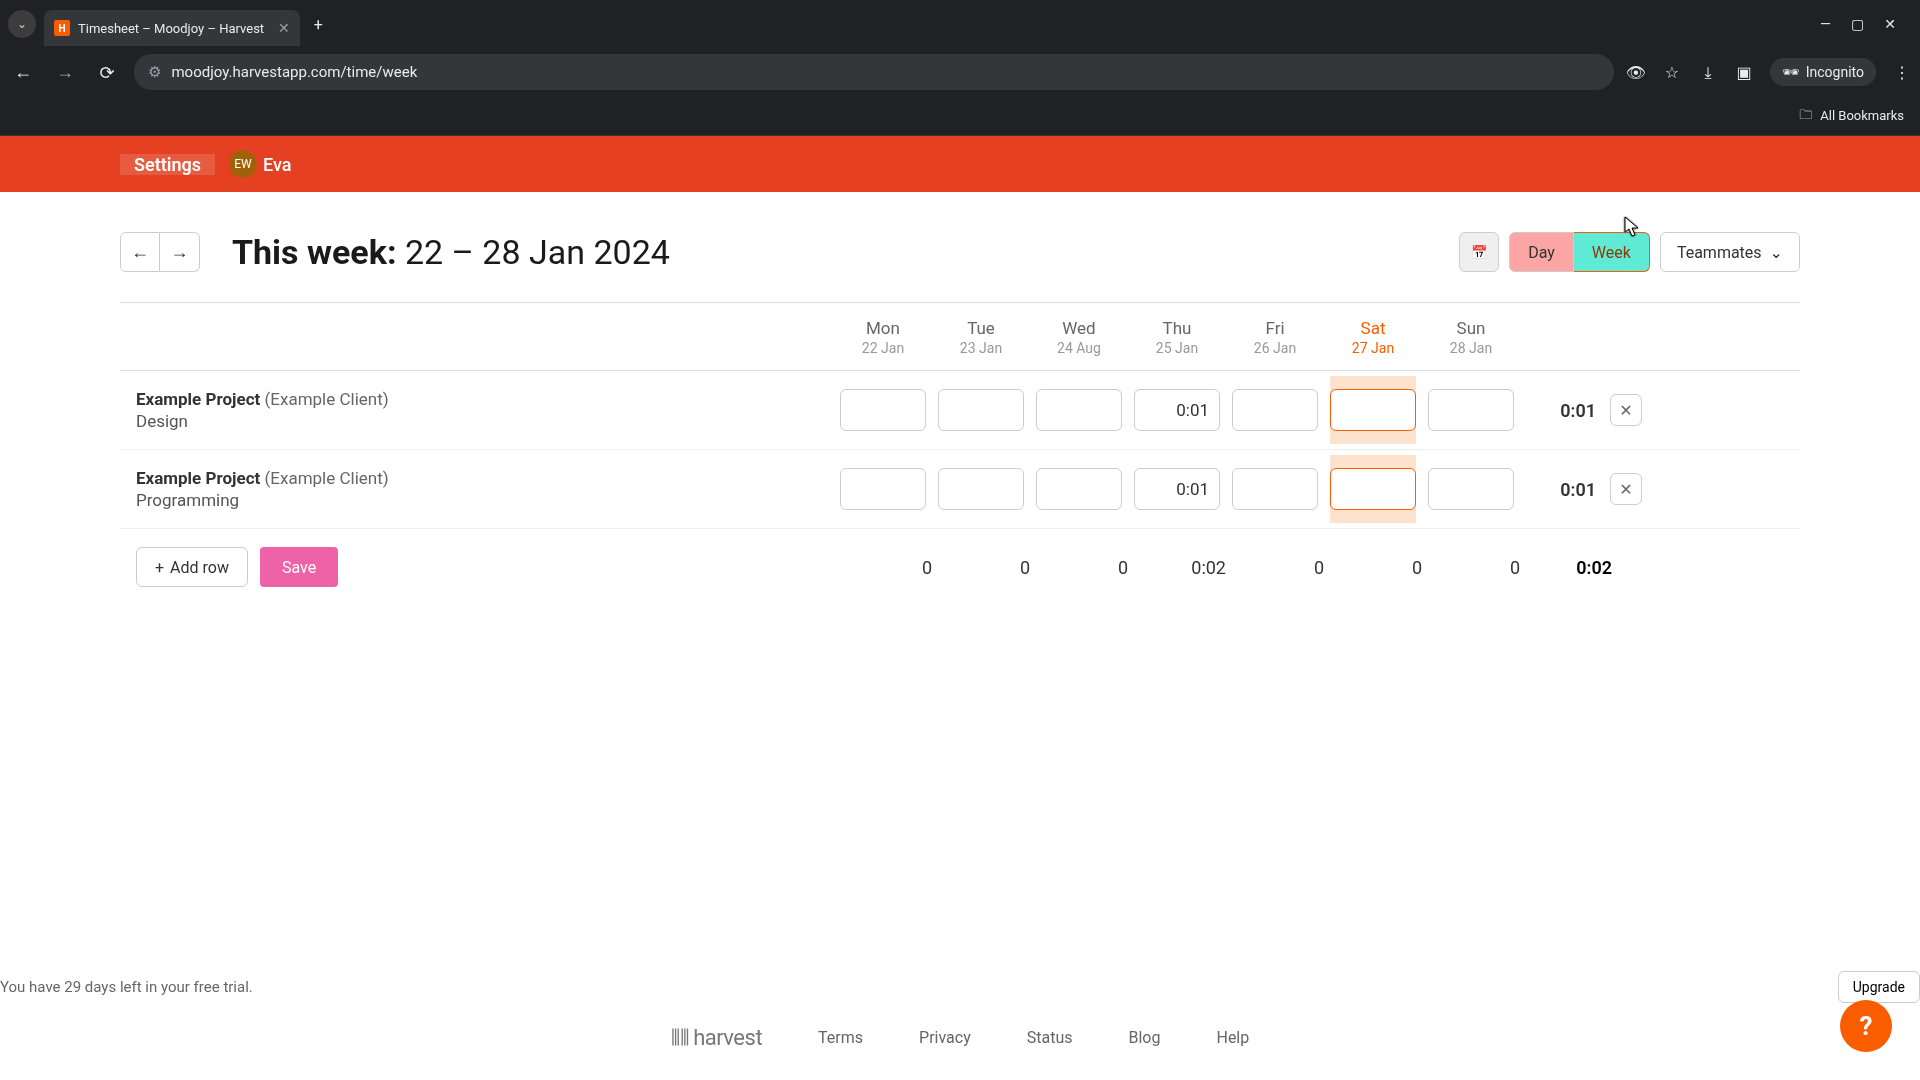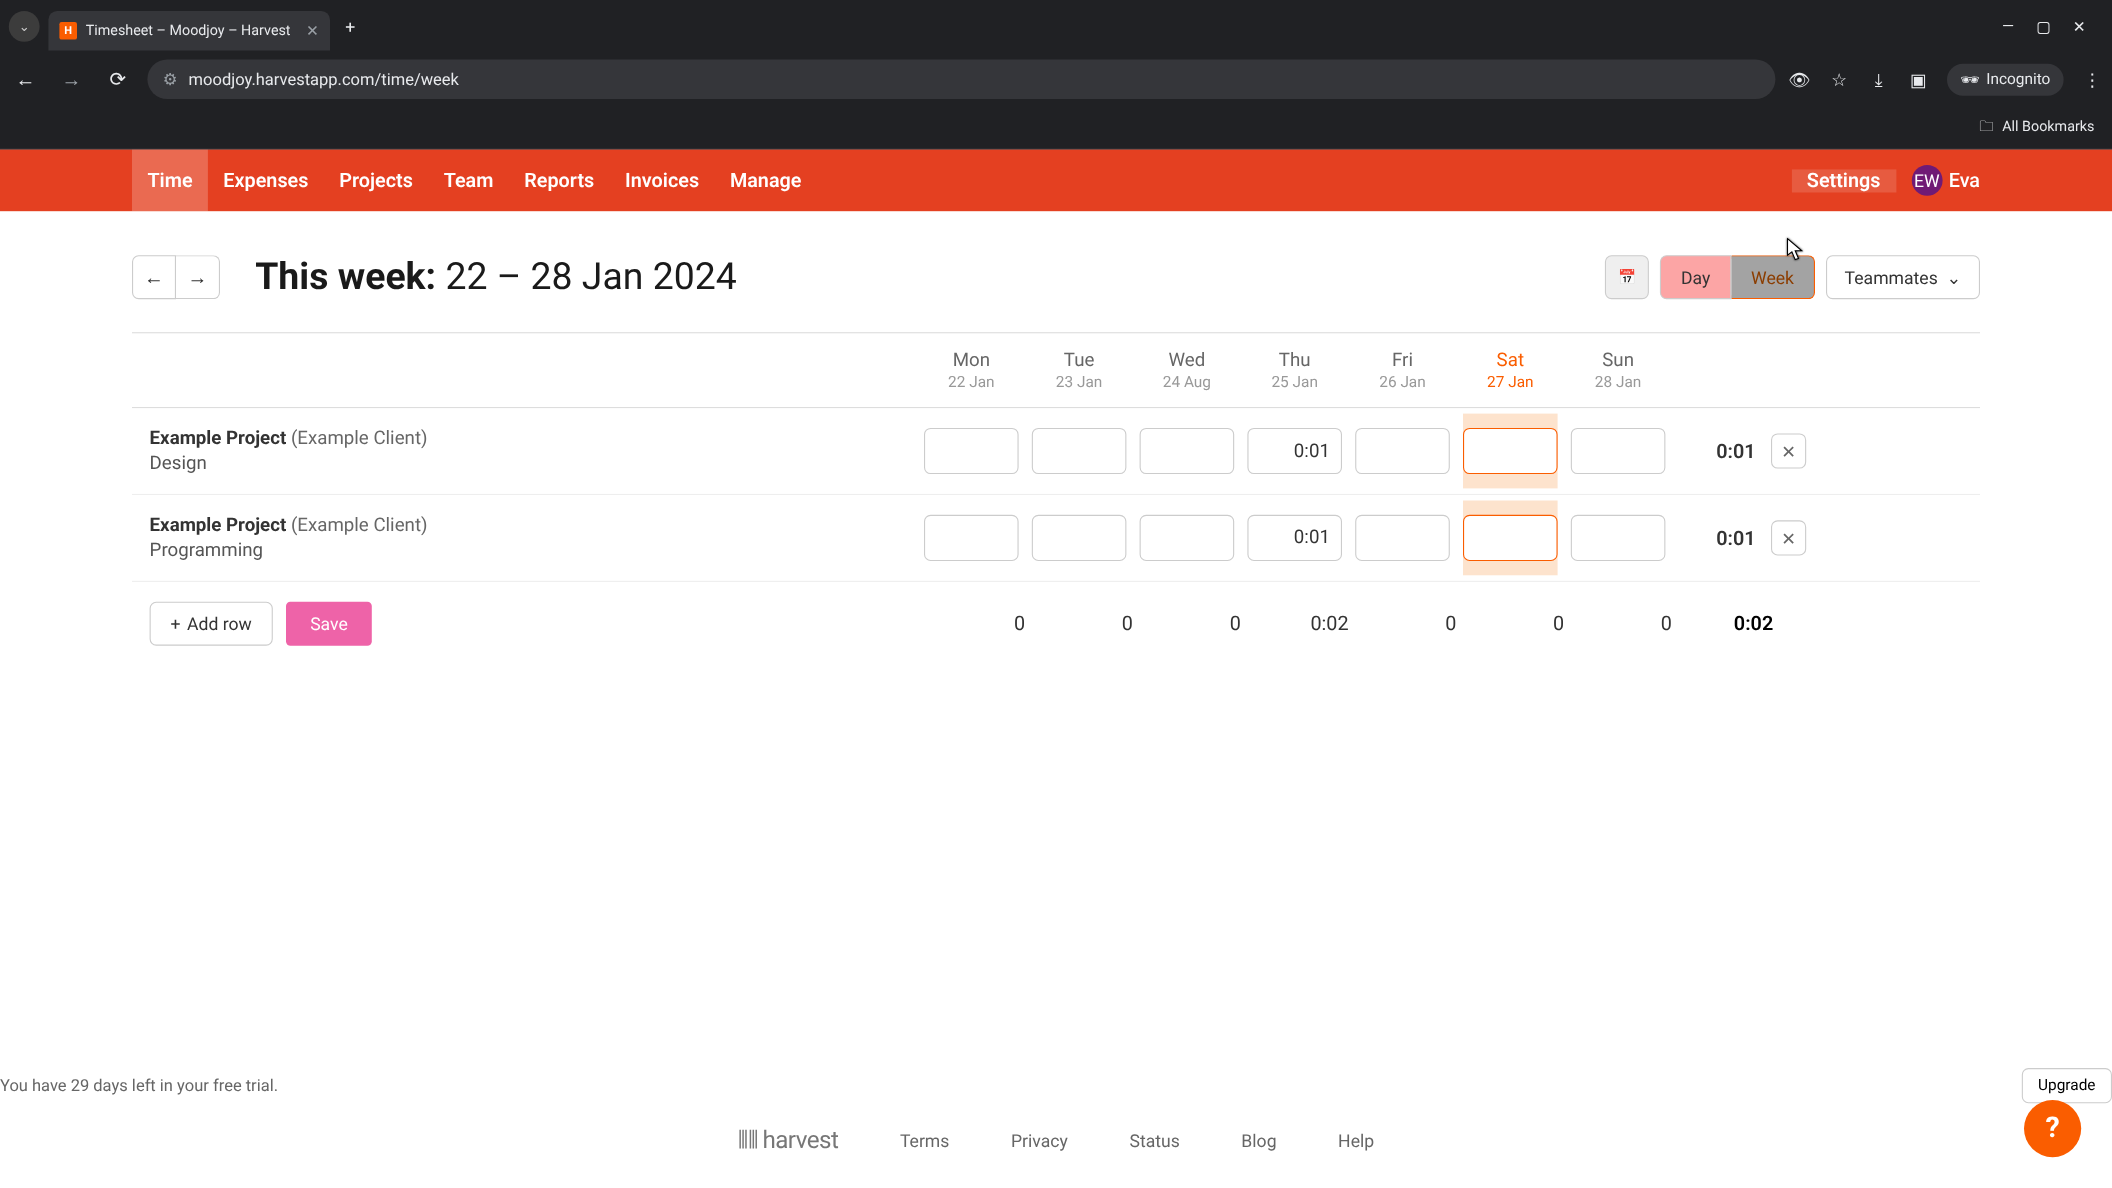--- a/index.html
+++ b/index.html
@@ -26,42 +26,42 @@
 
 .bookmarks-bar { height: 40px; display: flex; justify-content: flex-end; align-items: center; padding: 0 16px; color: #e8eaed; font-size: 13px; gap: 8px; border-bottom: 1px solid #35363a; }
 
 
 .app-nav { background: #e44021; height: 56px; display: flex; align-items: stretch; justify-content: space-between; padding: 0 0 0 120px; }
 .nav-links { display: flex; }
 .nav-link { display: flex; align-items: center; padding: 0 14px; color: #fff; font-size: 18px; font-weight: 600; }
 .nav-link.active { background: rgba(255,255,255,0.22); }
 .nav-link.hover { background: rgba(255,255,255,0.14); }
 .nav-right { display: flex; align-items: center; padding-right: 120px; }
-.avatar { width: 28px; height: 28px; border-radius: 50%; background: #701a75; color: #fff; display: flex; align-items: center; justify-content: center; font-size: 16px; margin: 0 6px 0 14px; }
+.avatar { width: 28px; height: 28px; border-radius: 50%; background: #a16207; color: #fff; display: flex; align-items: center; justify-content: center; font-size: 12px; margin: 0 6px 0 14px; }
 .username { color: #fff; font-size: 18px; font-weight: 500; }
 
 
 .content { padding: 40px 120px 0; }
 .header-row { display: flex; align-items: center; justify-content: space-between; margin-bottom: 30px; }
 .header-left { display: flex; align-items: center; gap: 20px; }
 .arrow-group { display: flex; }
 .arrow-btn { width: 40px; height: 40px; border: 1px solid #ccc; background: #fff; display: flex; align-items: center; justify-content: center; font-size: 18px; color: #333; }
 .arrow-btn:first-child { border-radius: 6px 0 0 6px; }
 .arrow-btn:last-child { border-radius: 0 6px 6px 0; border-left: none; }
 .page-title { font-size: 34px; color: #1a1a1a; }
 .page-title .prefix { font-weight: 700; margin-left: 12px; }
 .page-title .range { font-weight: 400; }
 
 .header-right { display: flex; align-items: center; gap: 10px; }
 .cal-btn { width: 40px; height: 40px; border: 1px solid #ccc; border-radius: 6px; display: flex; align-items: center; justify-content: center; }
 .toggle-group { display: flex; }
 .toggle-btn { height: 40px; padding: 0 18px; border: 1px solid #ccc; background: #fca5a5; display: flex; align-items: center; font-size: 16px; color: #333; }
 .toggle-btn:first-child { border-radius: 6px 0 0 6px; }
 .toggle-btn:last-child { border-radius: 0 6px 6px 0; border-left: none; }
-.toggle-btn.active { background: #a3a3a3; border-color: #fa5d00; color: #8b3d00; }
+.toggle-btn.active { background: #5eead4; border-color: #fa5d00; color: #8b3d00; }
 .teammates-btn { height: 40px; padding: 0 16px; border: 1px solid #ccc; border-radius: 6px; display: flex; align-items: center; gap: 8px; font-size: 16px; color: #333; background: #fff; }
 
 
 .timesheet { border-top: 1px solid #ddd; }
 .ts-row { display: flex; align-items: center; border-bottom: 1px solid #eee; min-height: 68px; }
 .ts-label { width: 720px; padding: 18px 16px 18px 16px; font-size: 17px; color: #333; }
 .ts-label .project { font-weight: 700; }
 .ts-label .client { color: #666; }
 .ts-label .task { color: #555; display: block; margin-top: 2px; }
 
@@ -144,29 +144,20 @@
       <span class="chrome-icon">⋮</span>
     </div>
   </div>
   <div class="bookmarks-bar">
     <span>🗀</span>
     <span>All Bookmarks</span>
   </div>
 </div>
 
 <div class="app-nav">
-  <div class="nav-links" id="nav-links">
-      <span class="nav-link active">Time</span>
-      <span class="nav-link">Expenses</span>
-      <span class="nav-link">Projects</span>
-      <span class="nav-link">Team</span>
-      <span class="nav-link">Reports</span>
-      <span class="nav-link">Invoices</span>
-      <span class="nav-link">Manage</span>
-    </div>
   <div class="nav-right">
     <span class="nav-link hover">Settings</span>
     <span class="avatar">EW</span>
     <span class="username">Eva</span>
   </div>
 </div>
 
 <div class="content">
   <div class="header-row">
     <div class="header-left">

